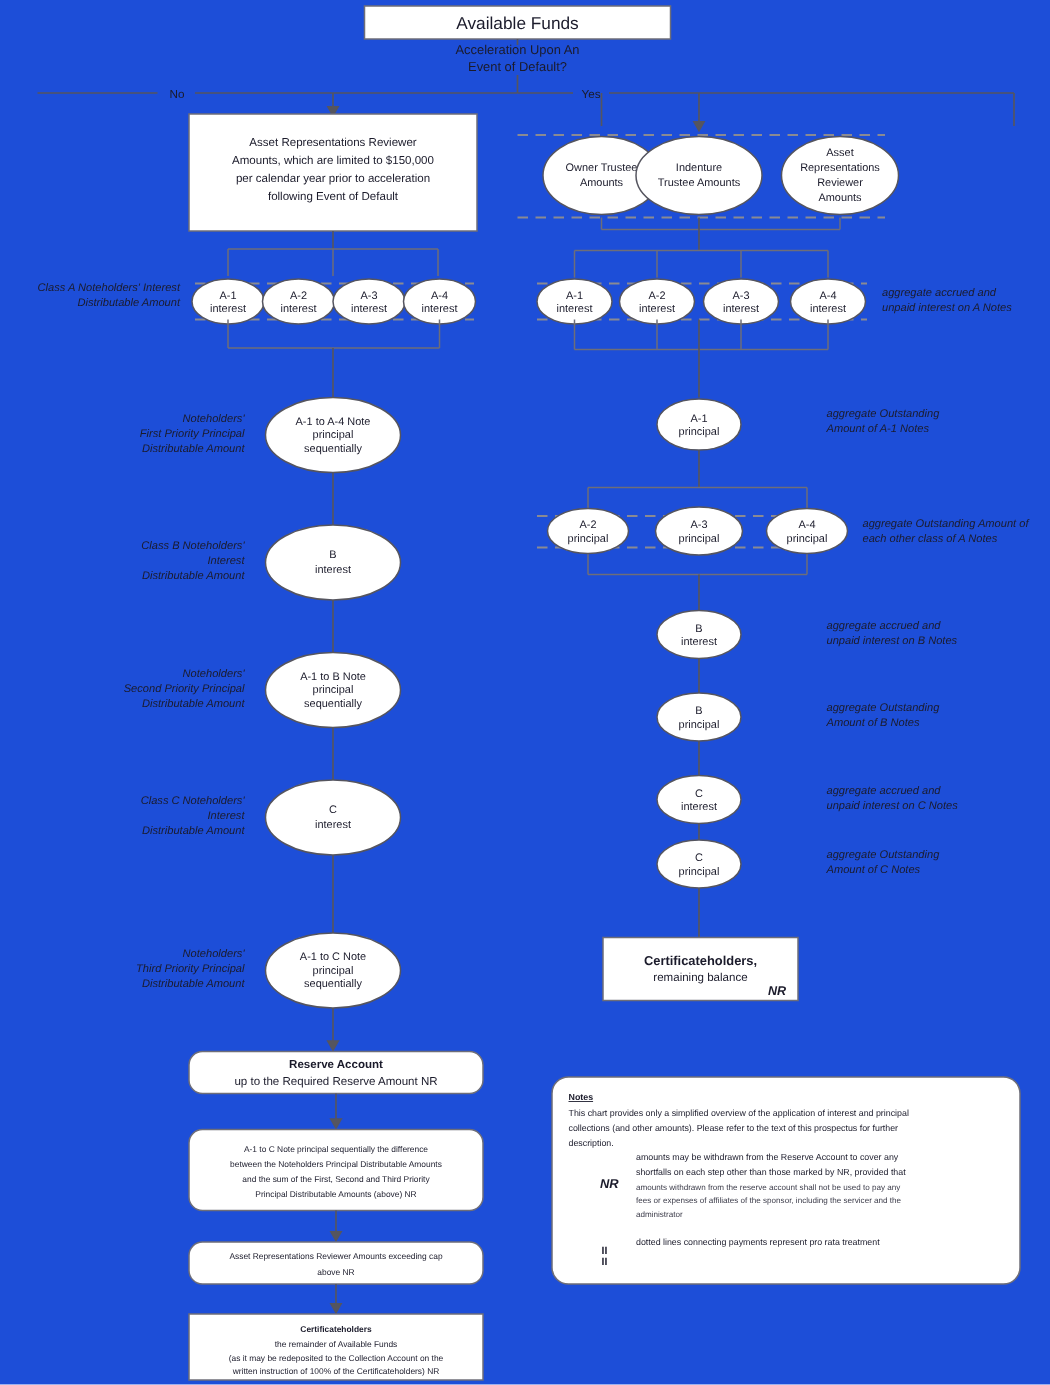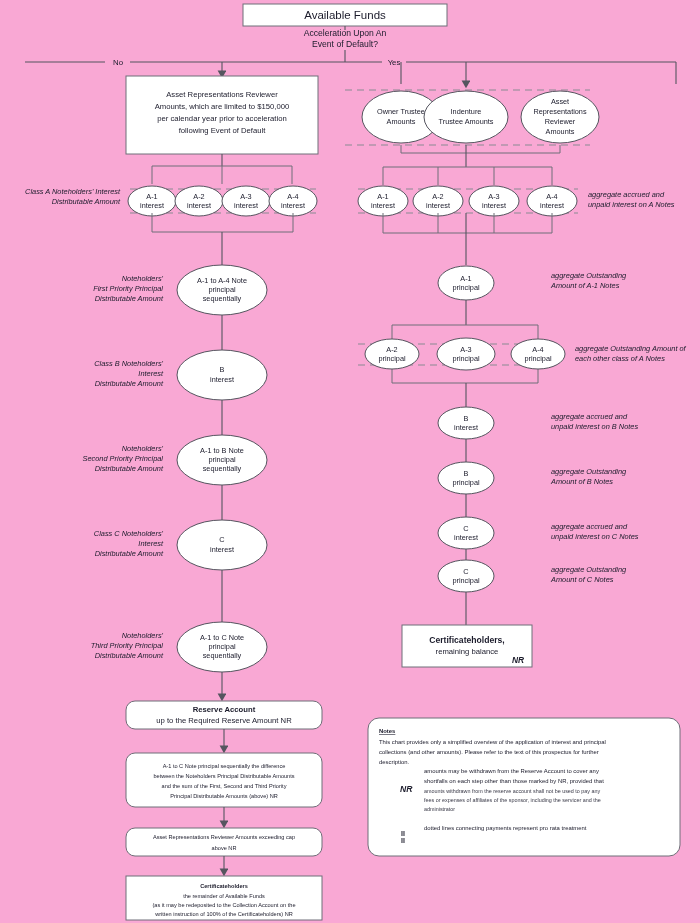--- a/index.html
+++ b/index.html
@@ -4,21 +4,21 @@
 <style>
   html, body {
     margin: 0;
     padding: 0;
     background: #ffffff;
   }
   #page {
     position: relative;
     width: 700px;
     height: 923px;
-    background: #f9a8d4;
+    background: #1d4ed8;
     font-family: "Liberation Sans", sans-serif;
     overflow: hidden;
   }
   svg.canvas {
     position: absolute;
     left: 0;
     top: 0;
     width: 700px;
     height: 923px;
   }

